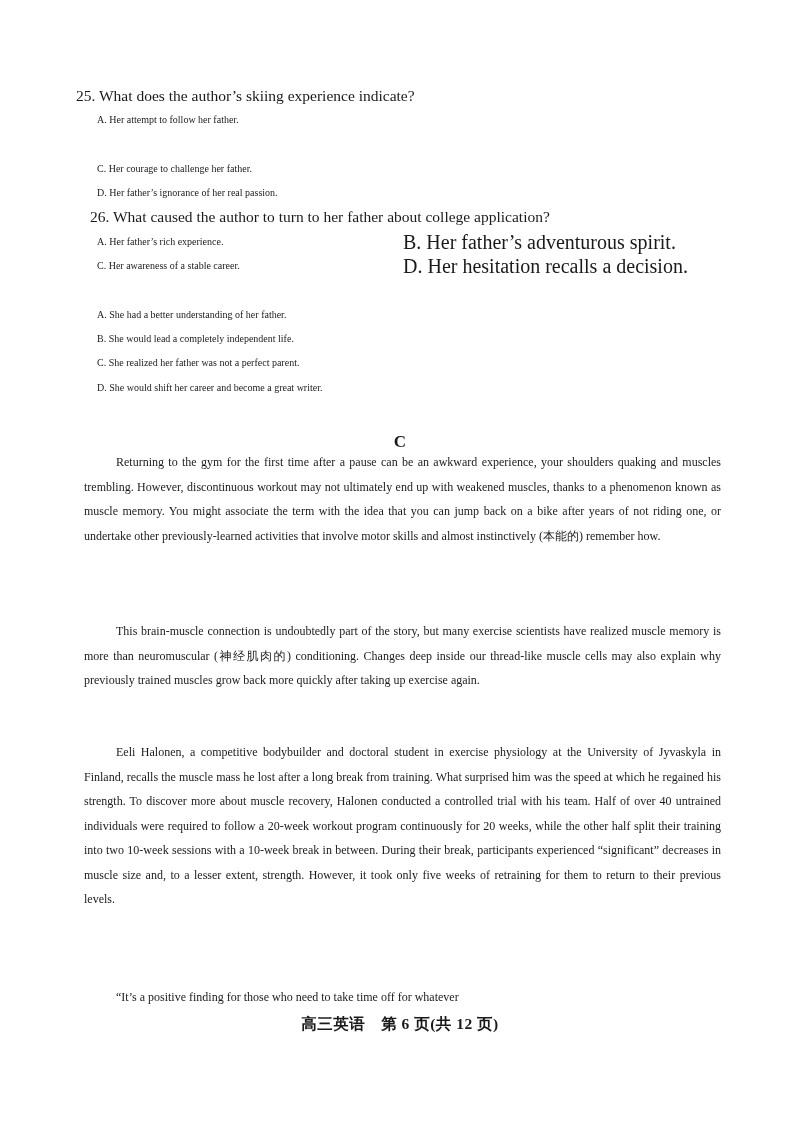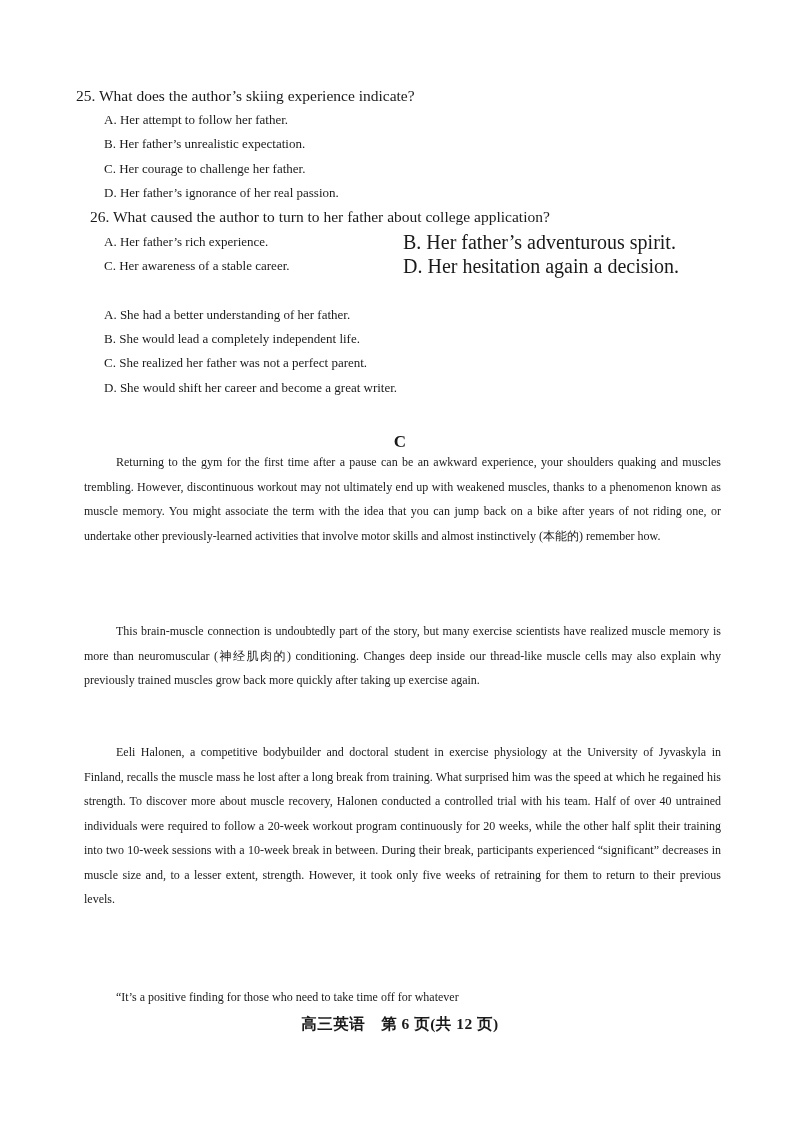--- a/index.html
+++ b/index.html
@@ -3,21 +3,21 @@
   <meta charset="utf-8">
   <style>
     html, body { margin: 0; padding: 0; background: #ffffff; }
     body {
       width: 800px; height: 1131px; position: relative; overflow: hidden;
       font-family: "Liberation Serif", "DejaVu Serif", serif;
       color: #1a1a1a;
     }
     .page { position: absolute; left: 0; top: 0; width: 800px; height: 811px; }
     .q { position: absolute; left: 76px; font-size: 15.5px; line-height: 24.5px; white-space: nowrap; }
-    .opt { position: absolute; left: 104px; font-size: 13px; line-height: 24.5px; white-space: nowrap; }
+    .opt { position: absolute; left: 97px; font-size: 10px; line-height: 24.5px; white-space: nowrap; }
     .opt-b { position: absolute; left: 403px; font-size: 20px; line-height: 24.5px; white-space: nowrap; }
     .section-title {
       position: absolute; left: 0; width: 800px; top: 430px; text-align: center;
       font-weight: bold; font-size: 17px; line-height: 24px;
     }
     .para {
       position: absolute; left: 84px; width: 637px;
       font-size: 12px; line-height: 24.5px; text-align: justify;
       text-align-last: left;
     }
@@ -33,24 +33,20 @@
 <div class="page">
 
   <div class="q" style="top:84px;">
     <span>25.</span>
     <span>What does the author’s skiing experience indicate?</span>
   </div>
   <div class="opt" style="top:108px;">
     <span>A.</span>
     <span>Her attempt to follow her father.</span>
   </div>
-  <div class="opt" style="top:132px;">
-    <span>B.</span>
-    <span>Her father’s unrealistic expectation.</span>
-  </div>
   <div class="opt" style="top:157px;">
     <span>C.</span>
     <span>Her courage to challenge her father.</span>
   </div>
   <div class="opt" style="top:181px;">
     <span>D.</span>
     <span>Her father’s ignorance of her real passion.</span>
   </div>
 
   <div class="q" style="top:205px;margin-left:14px;">
@@ -64,21 +60,21 @@
   <div class="opt-b" style="top:230px;">
     <span>B.</span>
     <span>Her father’s adventurous spirit.</span>
   </div>
   <div class="opt" style="top:254px;">
     <span>C.</span>
     <span>Her awareness of a stable career.</span>
   </div>
   <div class="opt-b" style="top:254px;">
     <span>D.</span>
-    <span>Her hesitation again a decision.</span>
+    <span>Her hesitation recalls a decision.</span>
   </div>
 
   <div class="opt" style="top:303px;">
     <span>A.</span>
     <span>She had a better understanding of her father.</span>
   </div>
   <div class="opt" style="top:327px;">
     <span>B.</span>
     <span>She would lead a completely independent life.</span>
   </div>

